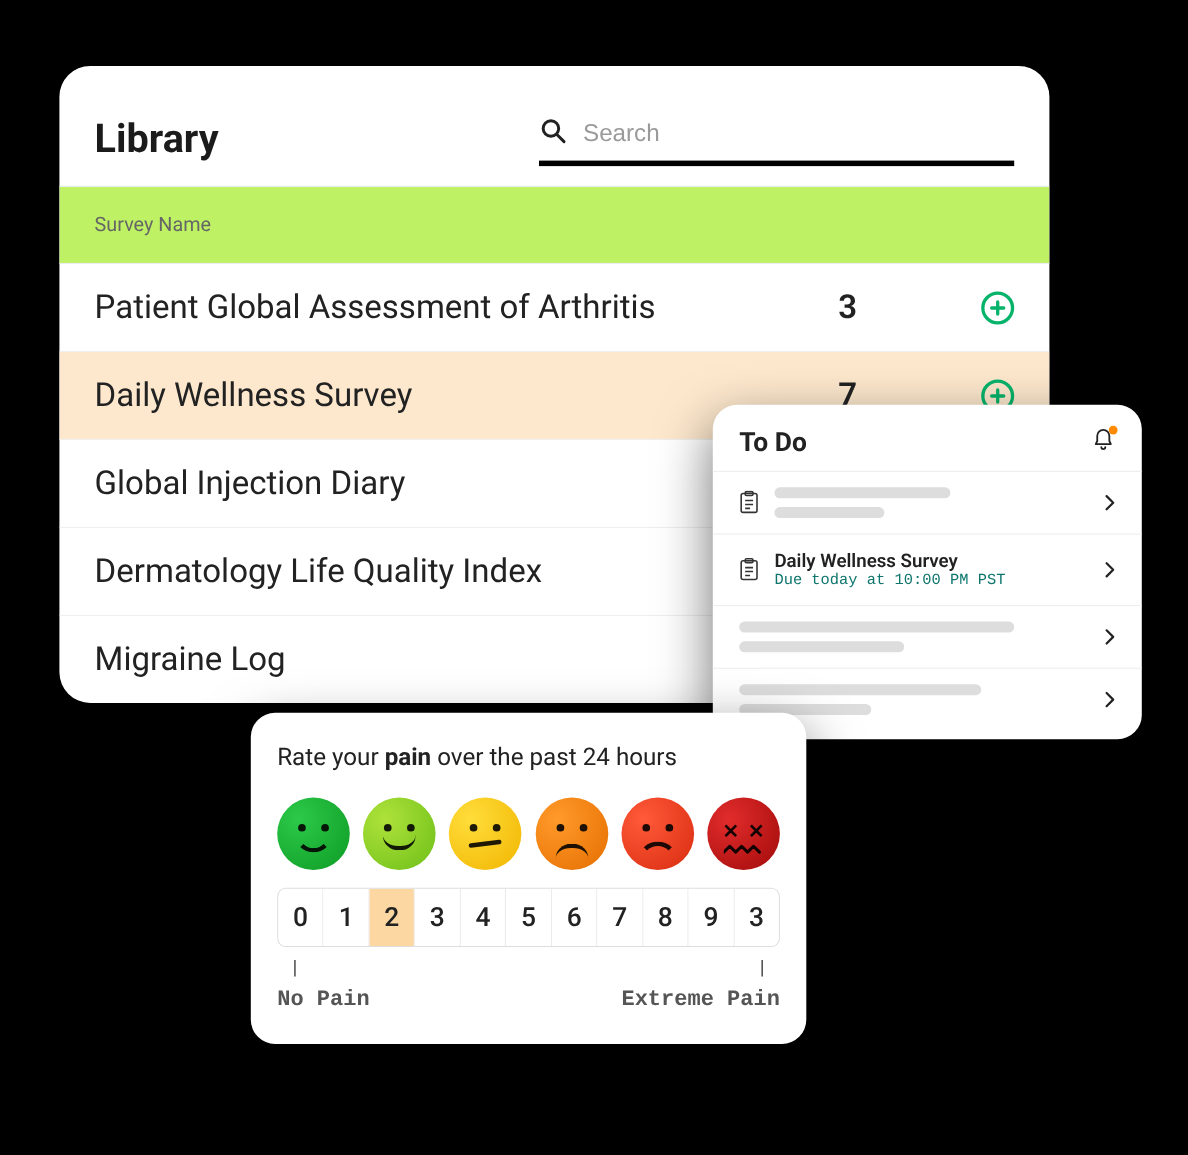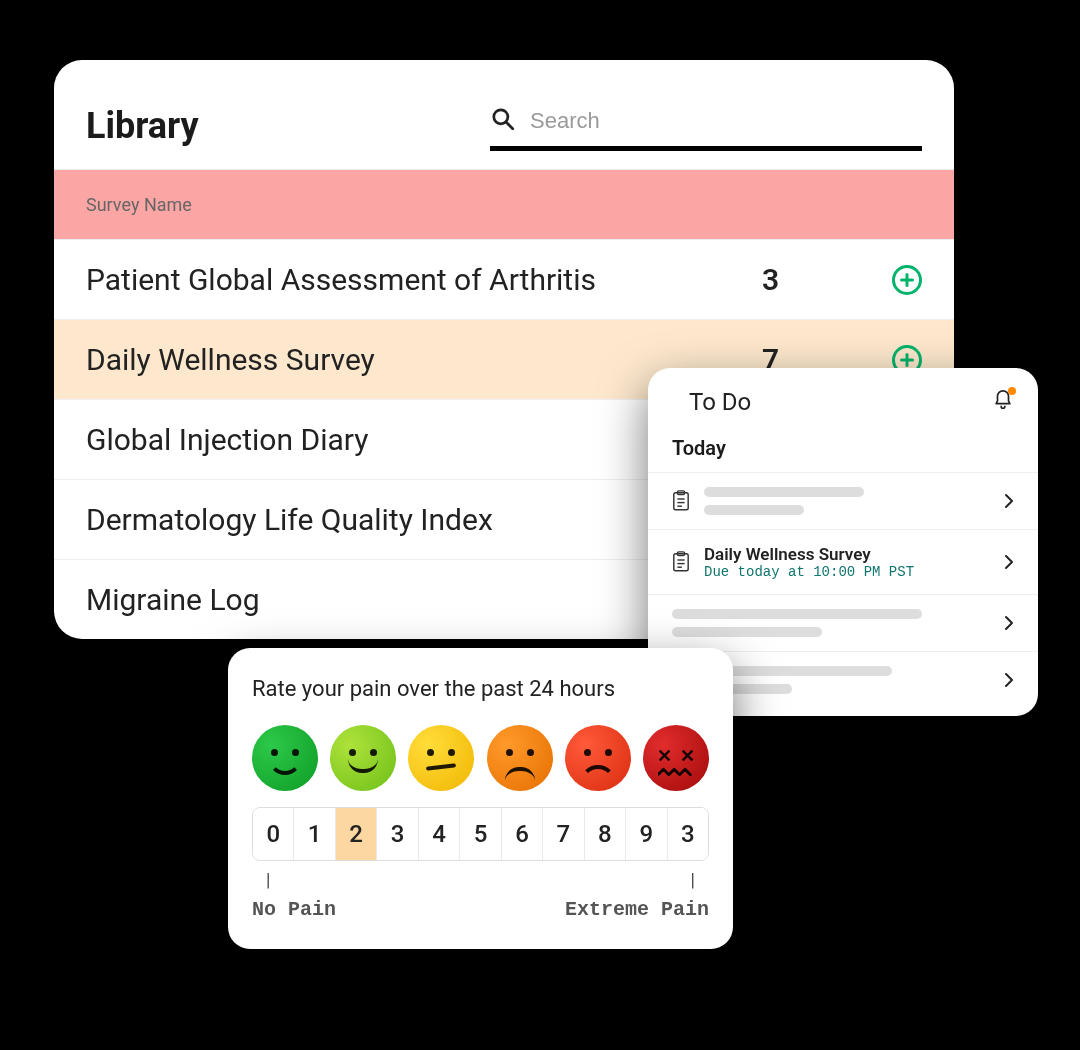--- a/index.html
+++ b/index.html
@@ -49,21 +49,21 @@
   .search-input {
     border: none;
     outline: none;
     font-size: 22px;
     color: #555;
     width: 100%;
   }
   .search-input::placeholder { color: #9a9a9a; }
 
   .table-header {
-    background: #fca5a5;
+    background: #bef264;
     padding: 24px 32px;
     font-size: 18px;
     color: #666;
     border-top: 1px solid #ebecef;
     border-bottom: 1px solid #ebecef;
   }
 
   .row {
     display: flex;
     align-items: center;
@@ -112,21 +112,21 @@
     box-shadow: 0 18px 48px rgba(0,0,0,0.55);
     padding-bottom: 8px;
     z-index: 2;
   }
   .todo-header {
     display: flex;
     align-items: center;
     justify-content: space-between;
     padding: 20px 24px 12px 24px;
   }
-  .todo-title { font-size: 24px; font-weight: 400; margin-left: 17px; }
+  .todo-title { font-size: 24px; font-weight: 700; }
   .bell { position: relative; cursor: pointer; }
   .bell svg { width: 22px; height: 22px; }
   .bell-dot { position: absolute; top: -2px; right: -2px; width: 8px; height: 8px; border-radius: 50%; background: #ff8a00; }
   .todo-section {
     padding: 8px 24px 12px 24px;
     font-size: 20px;
     font-weight: 600;
     color: #1b1b1b;
   }
   .todo-item {
@@ -160,21 +160,21 @@
     border-radius: 22px;
     box-shadow: 0 18px 48px rgba(0,0,0,0.55);
     padding: 28px 24px 28px 24px;
     z-index: 3;
   }
   .pain-prompt {
     font-size: 22px;
     color: #222;
     margin-bottom: 24px;
   }
-  .pain-prompt .bold { font-weight: 400; }
+  .pain-prompt .bold { font-weight: 700; }
   .faces {
     display: flex;
     justify-content: space-between;
     gap: 10px;
     margin-bottom: 16px;
   }
   .face {
     width: 66px; height: 66px; border-radius: 50%;
     position: relative;
     flex-shrink: 0;
@@ -324,21 +324,20 @@
   <div class="todo-header">
     <div class="todo-title">To Do</div>
     <div class="bell">
       <svg viewBox="0 0 24 24" fill="none" stroke="#222" stroke-width="1.8" stroke-linecap="round" stroke-linejoin="round">
         <path d="M6 8a6 6 0 0 1 12 0v5l1.5 3H4.5L6 13V8z"></path>
         <path d="M10 19a2 2 0 0 0 4 0"></path>
       </svg>
       <span class="bell-dot"></span>
     </div>
   </div>
-  <div class="todo-section">Today</div>
 
   <div class="todo-item">
     <span class="clip">
       <svg viewBox="0 0 20 24" fill="none" stroke="#333" stroke-width="1.6">
         <rect x="2" y="3" width="16" height="19" rx="2"></rect>
         <rect x="6" y="1" width="8" height="4" rx="1.5"></rect>
         <line x1="6" y1="10" x2="14" y2="10"></line>
         <line x1="6" y1="14" x2="14" y2="14"></line>
         <line x1="6" y1="18" x2="11" y2="18"></line>
       </svg>

